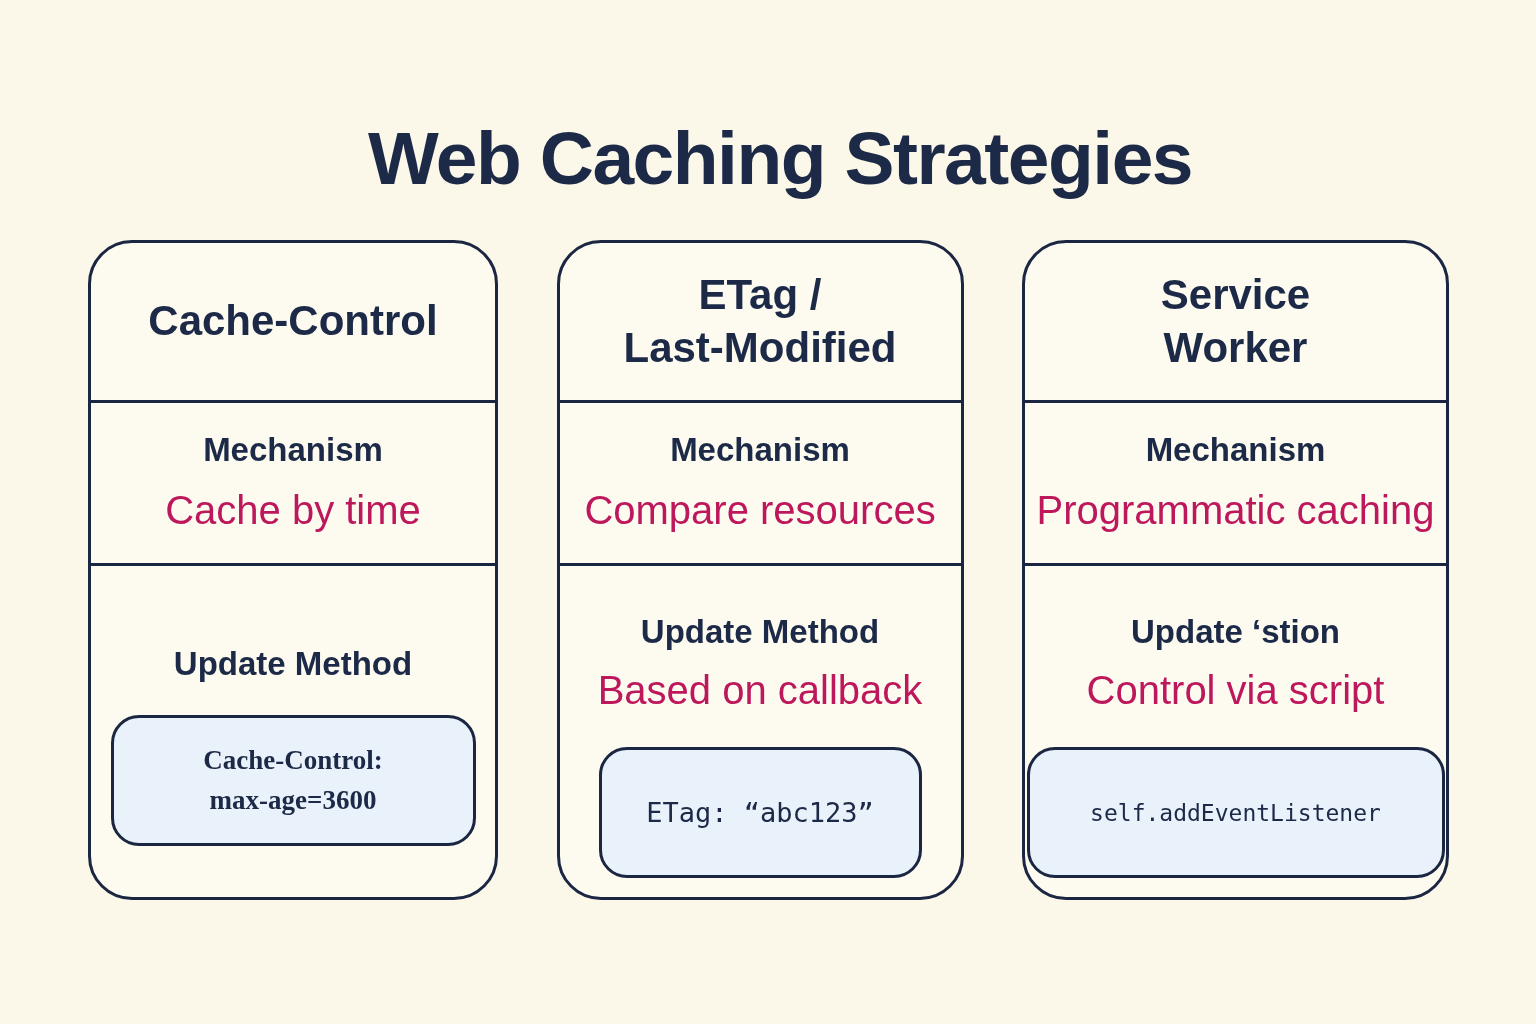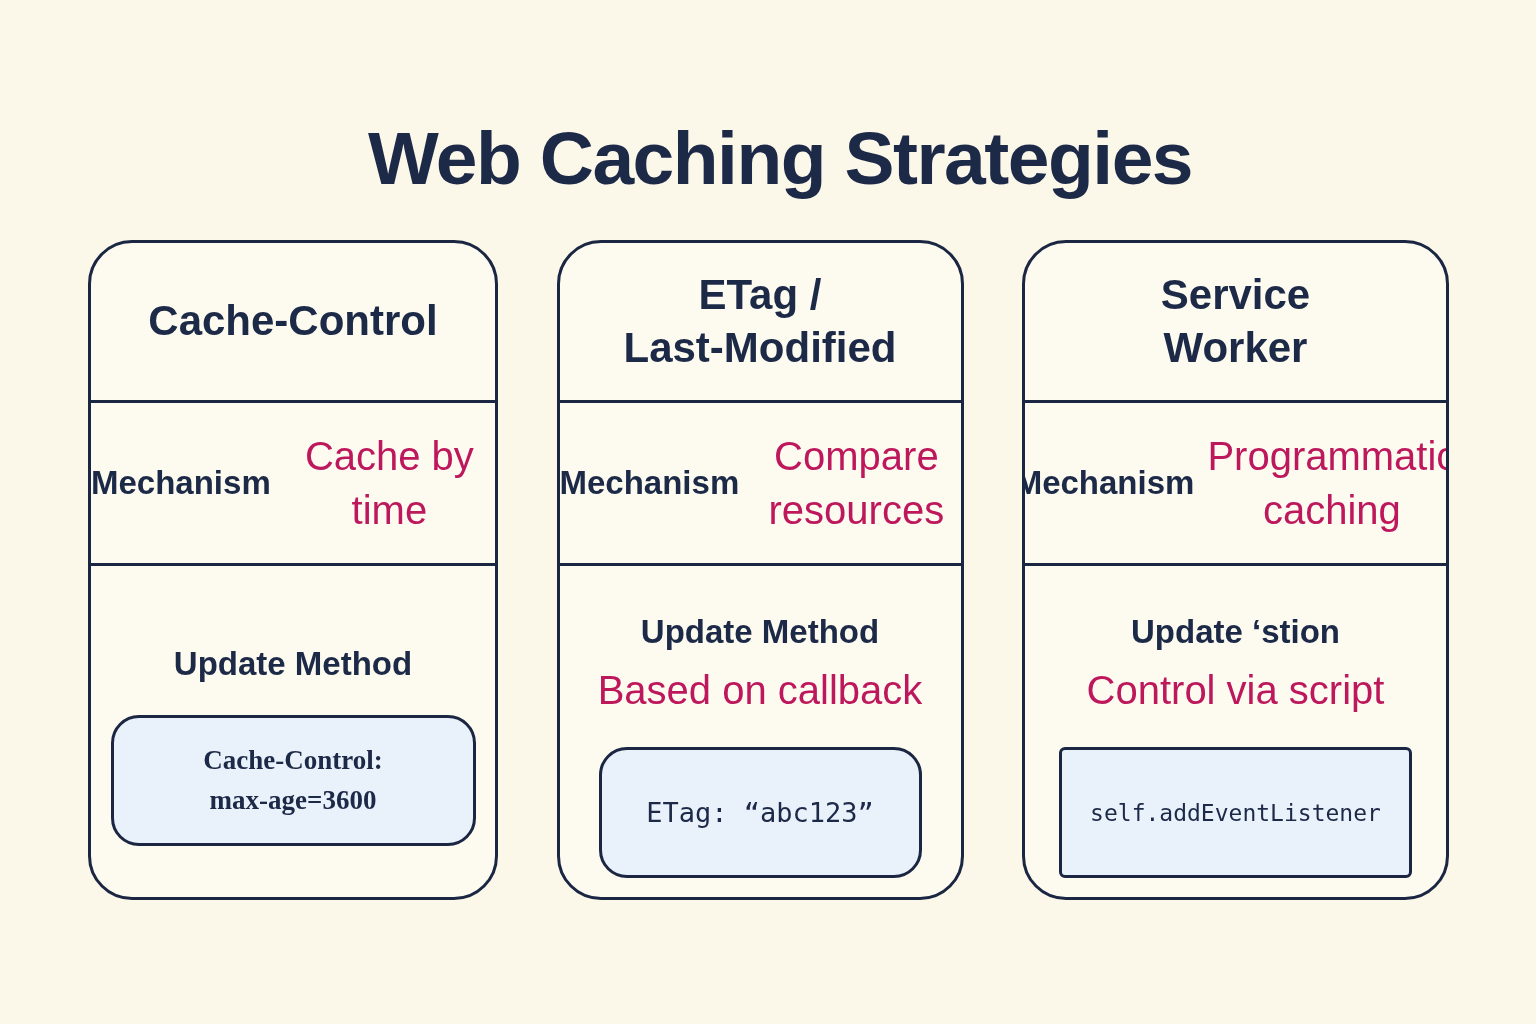--- a/index.html
+++ b/index.html
@@ -61,21 +61,21 @@
     font-weight: bold;
     line-height: 1.24;
     white-space: pre-line;
     color: #1C2947;
   }
   .card-mechanism {
     box-sizing: border-box;
     height: 163px;
     border-bottom: 3px solid #1B2642;
     display: flex;
-    flex-direction: row;
+    flex-direction: column;
     align-items: center;
     justify-content: center;
     gap: 13px;
     text-align: center;
   }
   .section-heading {
     font-size: 33px;
     font-weight: bold;
     line-height: 1.25;
     color: #1C2947;
@@ -107,21 +107,21 @@
     display: flex;
     flex-direction: column;
     align-items: center;
     justify-content: center;
     gap: 9px;
     font-family: "DejaVu Sans Mono", monospace;
     color: #1C2947;
   }
   .card-1 .code-box { width: 365px; font-size: 27px; font-weight: bold; font-family: Liberation Serif, serif; }
   .card-2 .code-box { width: 323px; font-size: 27px; }
-  .card-3 .code-box { width: 353px; font-size: 23px; border-radius: 6px; }
+  .card-3 .code-box { width: 418px; font-size: 23px; }
   .code-line { white-space: pre; }
 </style>
 </head>
 <body>
 
 <div class="page-title">Web Caching Strategies</div>
 
 <div class="cards-row">
 
   <div class="card card-1">

